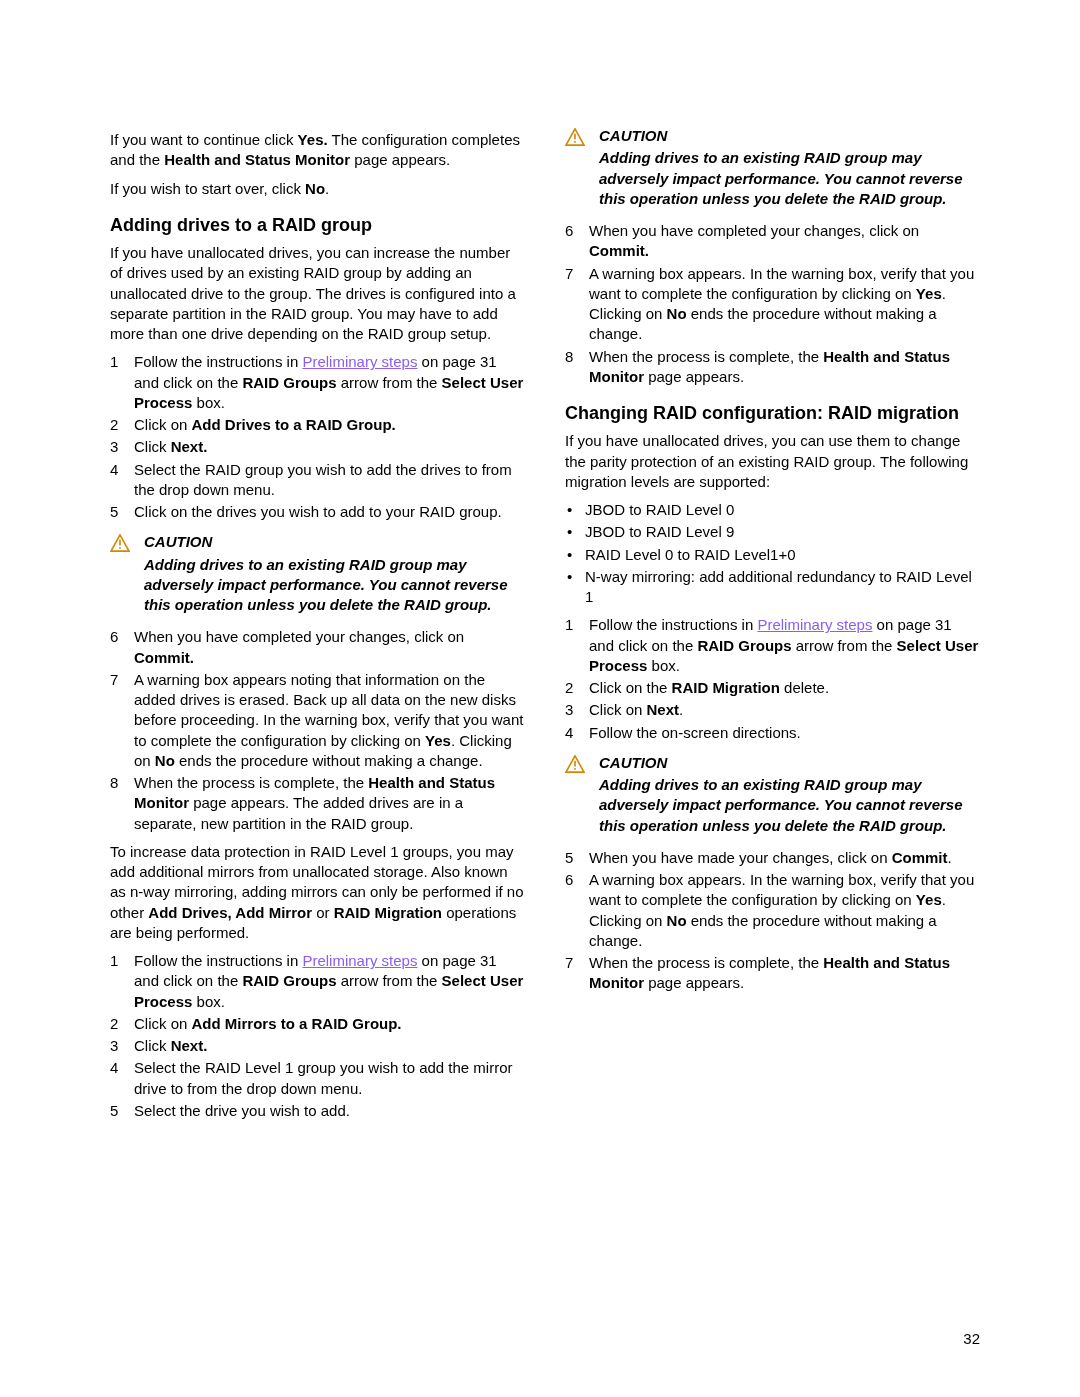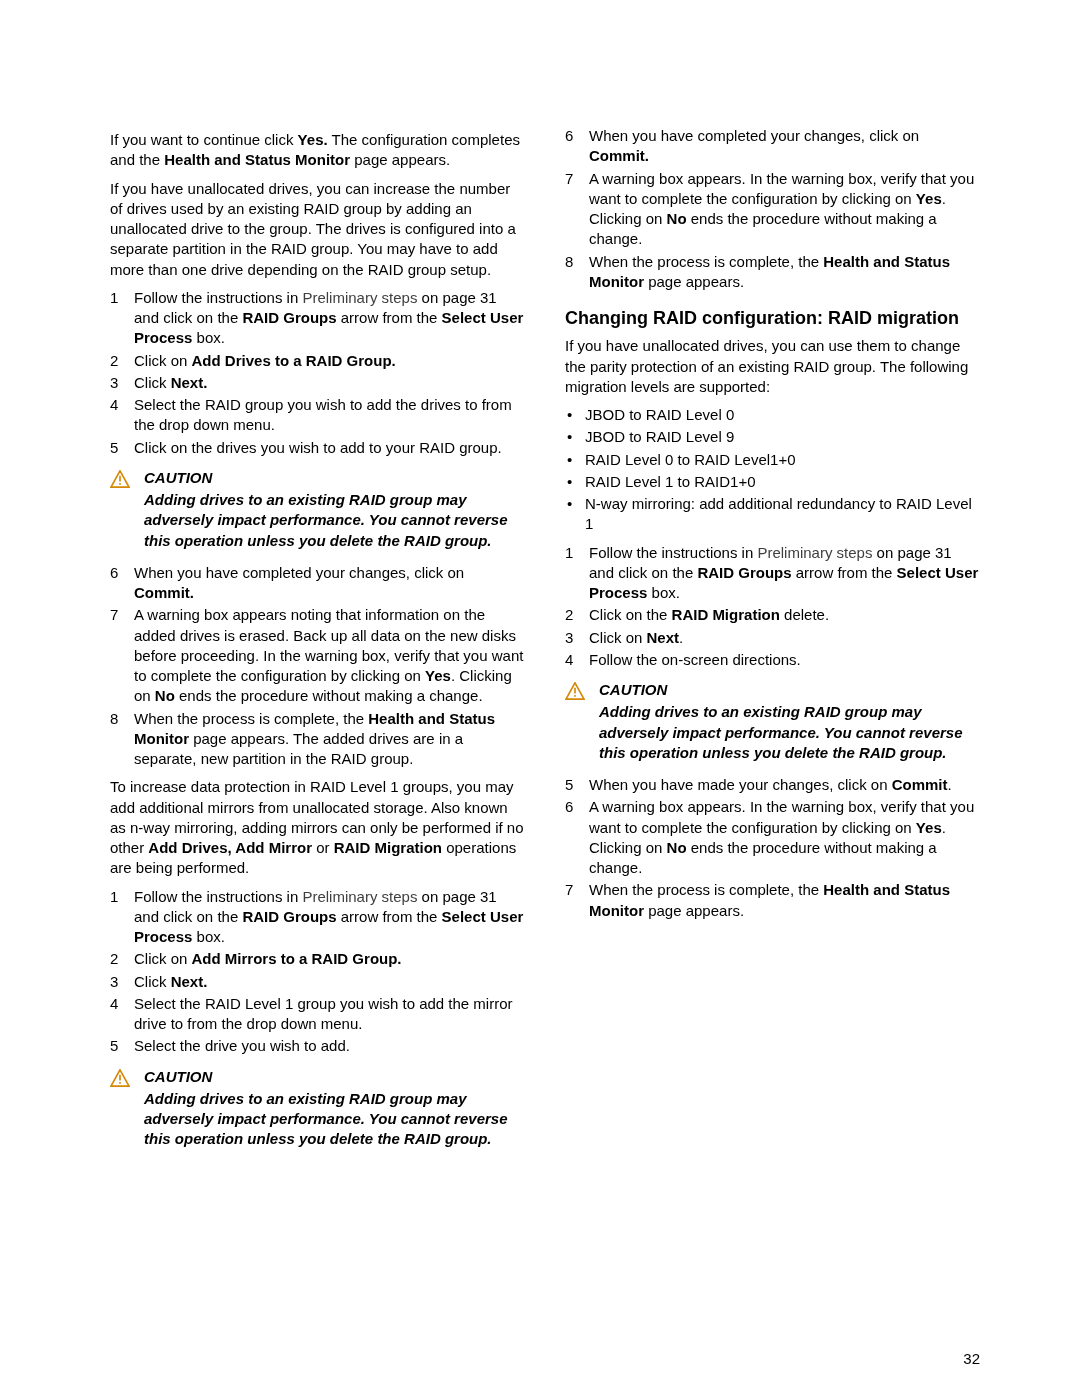--- a/index.html
+++ b/index.html
@@ -54,21 +54,22 @@
   ul.bullets > li {
     display: flex;
     margin: 2px 0;
   }
   ul.bullets > li::before {
     content: "•";
     flex: 0 0 18px;
     padding-left: 2px;
   }
   .link {
-    color: #404040;
+    color: #8b5cf6;
+    text-decoration: underline;
   }
   .caution {
     display: flex;
     margin: 10px 0 12px 0;
   }
   .caution .iconbox {
     flex: 0 0 34px;
     display: flex;
     justify-content: flex-start;
     padding-top: 2px;
@@ -81,38 +82,42 @@
     font-weight: bold;
     margin-bottom: 2px;
   }
   .caution .msg {
     font-weight: bold;
   }
   .bold { font-weight: bold; }
   .pagenum {
     position: absolute;
     right: 100px;
-    bottom: 44px;
+    bottom: 64px;
     font-size: 15px;
   }
   .warn-tri {
     width: 20px;
     height: 18px;
   }
 </style>
 </head>
 <body>
 
 <div class="page">
   <div class="cols">
 
     <p>
       <span>If you want to continue click </span><span class="bold">Yes.</span><span> The configuration completes and the </span><span class="bold">Health and Status Monitor</span><span> page appears.</span>
     </p>
-
+    <p>
+      <span>If you wish to start over, click </span><span class="bold">No</span><span>.</span>
+    </p>
+
+    <h2>Adding drives to a RAID group</h2>
     <p>If you have unallocated drives, you can increase the number of drives used by an existing RAID group by adding an unallocated drive to the group. The drives is configured into a separate partition in the RAID group. You may have to add more than one drive depending on the RAID group setup.</p>
 
     <ol class="steps">
       <li>
           <span class="num">1</span>
           <span class="txt"><span>Follow the instructions in </span><span class="link">Preliminary steps</span><span> on page 31 and click on the </span><span class="bold">RAID Groups</span><span> arrow from the </span><span class="bold">Select User Process</span><span> box.</span></span>
         </li>
       <li>
           <span class="num">2</span>
           <span class="txt"><span>Click on </span><span class="bold">Add Drives to a RAID Group.</span></span>
@@ -222,23 +227,20 @@
       <li>
           <span>JBOD to RAID Level 0</span>
         </li>
       <li>
           <span>JBOD to RAID Level 9</span>
         </li>
       <li>
           <span>RAID Level 0 to RAID Level1+0</span>
         </li>
       <li>
-          <span>RAID Level 1 to RAID1+0</span>
-        </li>
-      <li>
           <span>N-way mirroring: add additional redundancy to RAID Level 1</span>
         </li>
     </ul>
 
     <ol class="steps">
       <li>
           <span class="num">1</span>
           <span class="txt"><span>Follow the instructions in </span><span class="link">Preliminary steps</span><span> on page 31 and click on the </span><span class="bold">RAID Groups</span><span> arrow from the </span><span class="bold">Select User Process</span><span> box.</span></span>
         </li>
       <li>

